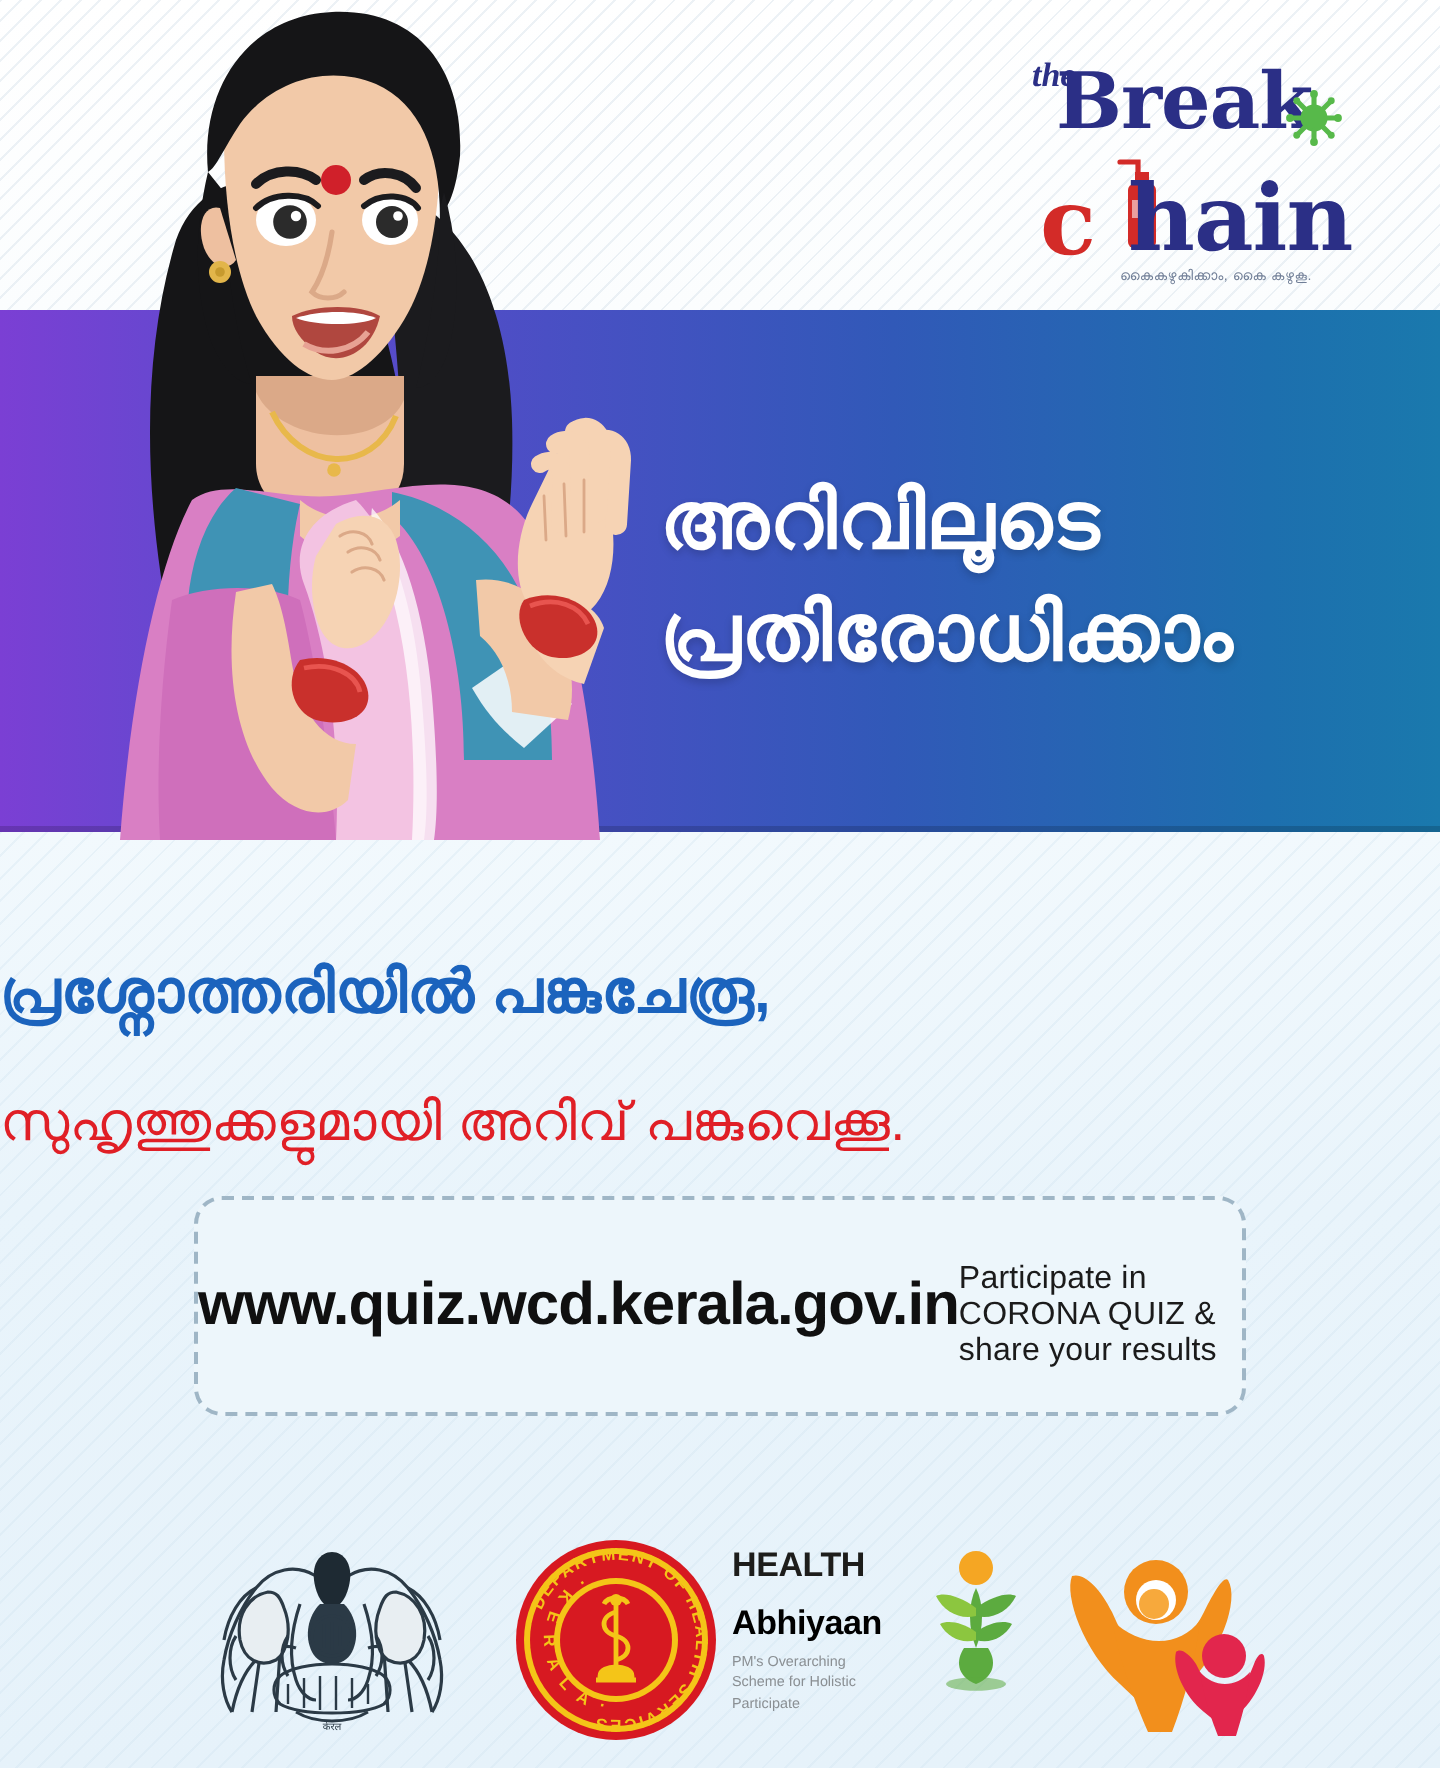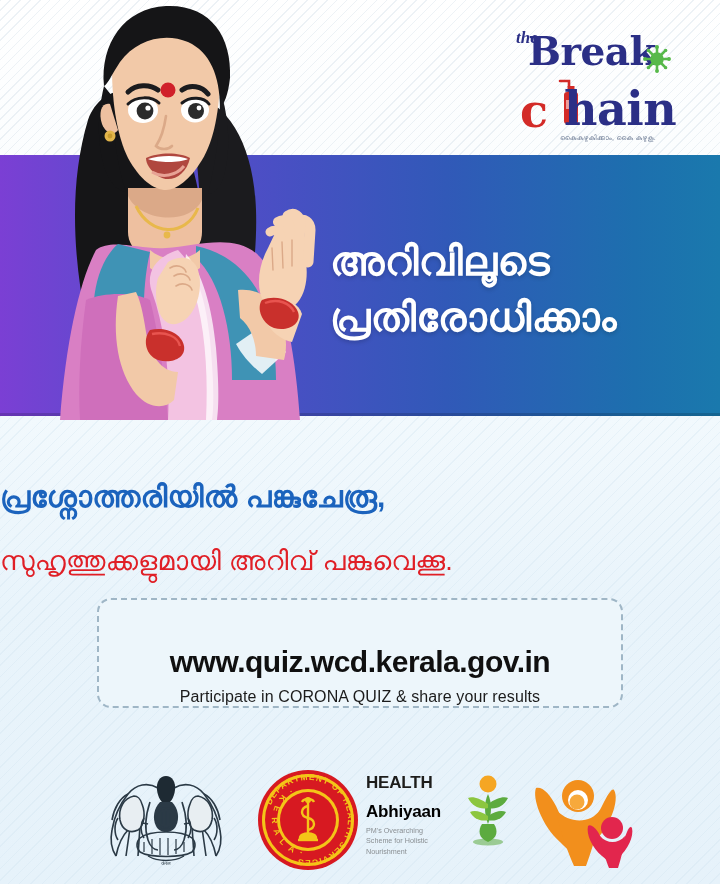--- a/index.html
+++ b/index.html
@@ -48,22 +48,22 @@
   .headline div{white-space:nowrap;margin-top:11px;}
 
   
   .slogan{position:absolute;left:0;top:478px;width:612px;}
   .slogan .l1{font-size:30px;font-weight:bold;color:#1b63bd;line-height:1.25;letter-spacing:.2px;}
   .slogan .l2{font-size:27px;font-weight:normal;color:#e01f26;line-height:1.25;letter-spacing:.2px;margin-top:29px;}
 
   
   .urlbox{position:absolute;left:97px;top:598px;width:526px;height:110px;
     box-sizing:border-box;border:2px dashed #9fb6c6;border-radius:14px;
-    background:#edf6fb;display:flex;flex-direction:column;
-    align-items:center;justify-content:flex-end;}
+    background:#edf6fb;display:flex;flex-direction:row;
+    align-items:center;justify-content:flex-start;}
   .url{font-size:30px;font-weight:bold;color:#101010;letter-spacing:-.5px;}
   .urlsub{margin-top:9px;font-size:16px;color:#1b1b1b;letter-spacing:.1px;}
 
   
   .footer{position:absolute;left:0;top:760px;width:720px;height:112px;}
   .f-item{position:absolute;}
   .kerala-emblem{left:104px;top:12px;width:124px;height:96px;}
   .dhs-seal{left:256px;top:8px;width:104px;height:104px;}
   .poshan{left:366px;top:14px;width:150px;height:92px;}
   .wcd{left:526px;top:10px;width:110px;height:100px;}
@@ -287,21 +287,21 @@
       <circle cx="52" cy="32" r="3" fill="#f4c518"></circle>
     </svg>
 
     <div class="f-item poshan">
       <div class="poshan-txt">
         <div class="poshan-t1">HEALTH</div>
         <div class="poshan-t2">Abhiyaan</div>
         <div class="poshan-sub">
           <div>PM's Overarching</div>
           <div>Scheme for Holistic</div>
-          <div>Nourishment</div>
+          <div>Participate</div>
         </div>
       </div>
       <svg style="position:absolute;left:98px;top:0;width:50px;height:72px" viewBox="0 0 50 72">
         <circle cx="24" cy="10" r="8.5" fill="#f5a623"></circle>
         <path d="M24 20 C20 28 20 40 24 50 C28 40 28 28 24 20 Z" fill="#5cab3f"></path>
         <path d="M24 30 C16 24 8 22 4 24 C8 32 16 36 24 34 Z" fill="#8cc63f"></path>
         <path d="M24 30 C32 24 40 22 44 24 C40 32 32 36 24 34 Z" fill="#5cab3f"></path>
         <path d="M24 42 C17 37 10 36 6 38 C10 45 17 48 24 46 Z" fill="#8cc63f"></path>
         <path d="M24 42 C31 37 38 36 42 38 C38 45 31 48 24 46 Z" fill="#5cab3f"></path>
         <path d="M18 50 C14 56 14 64 24 68 C34 64 34 56 30 50 Z" fill="#5cab3f"></path>

